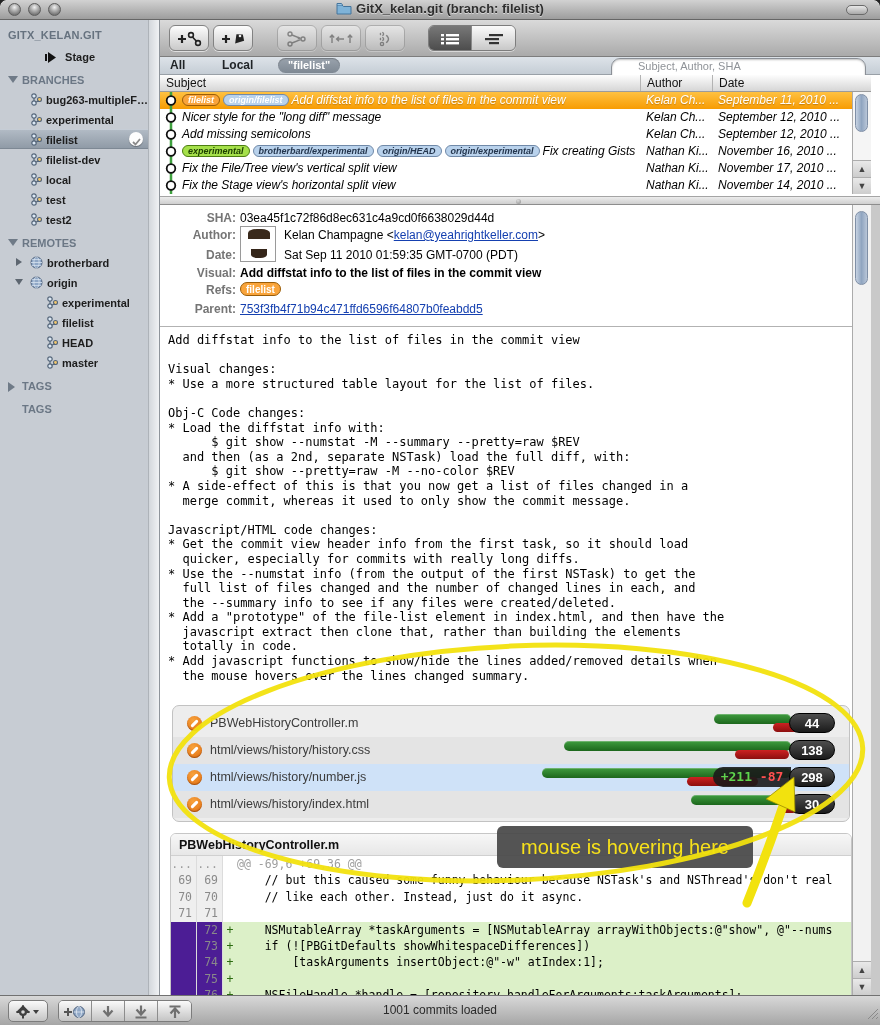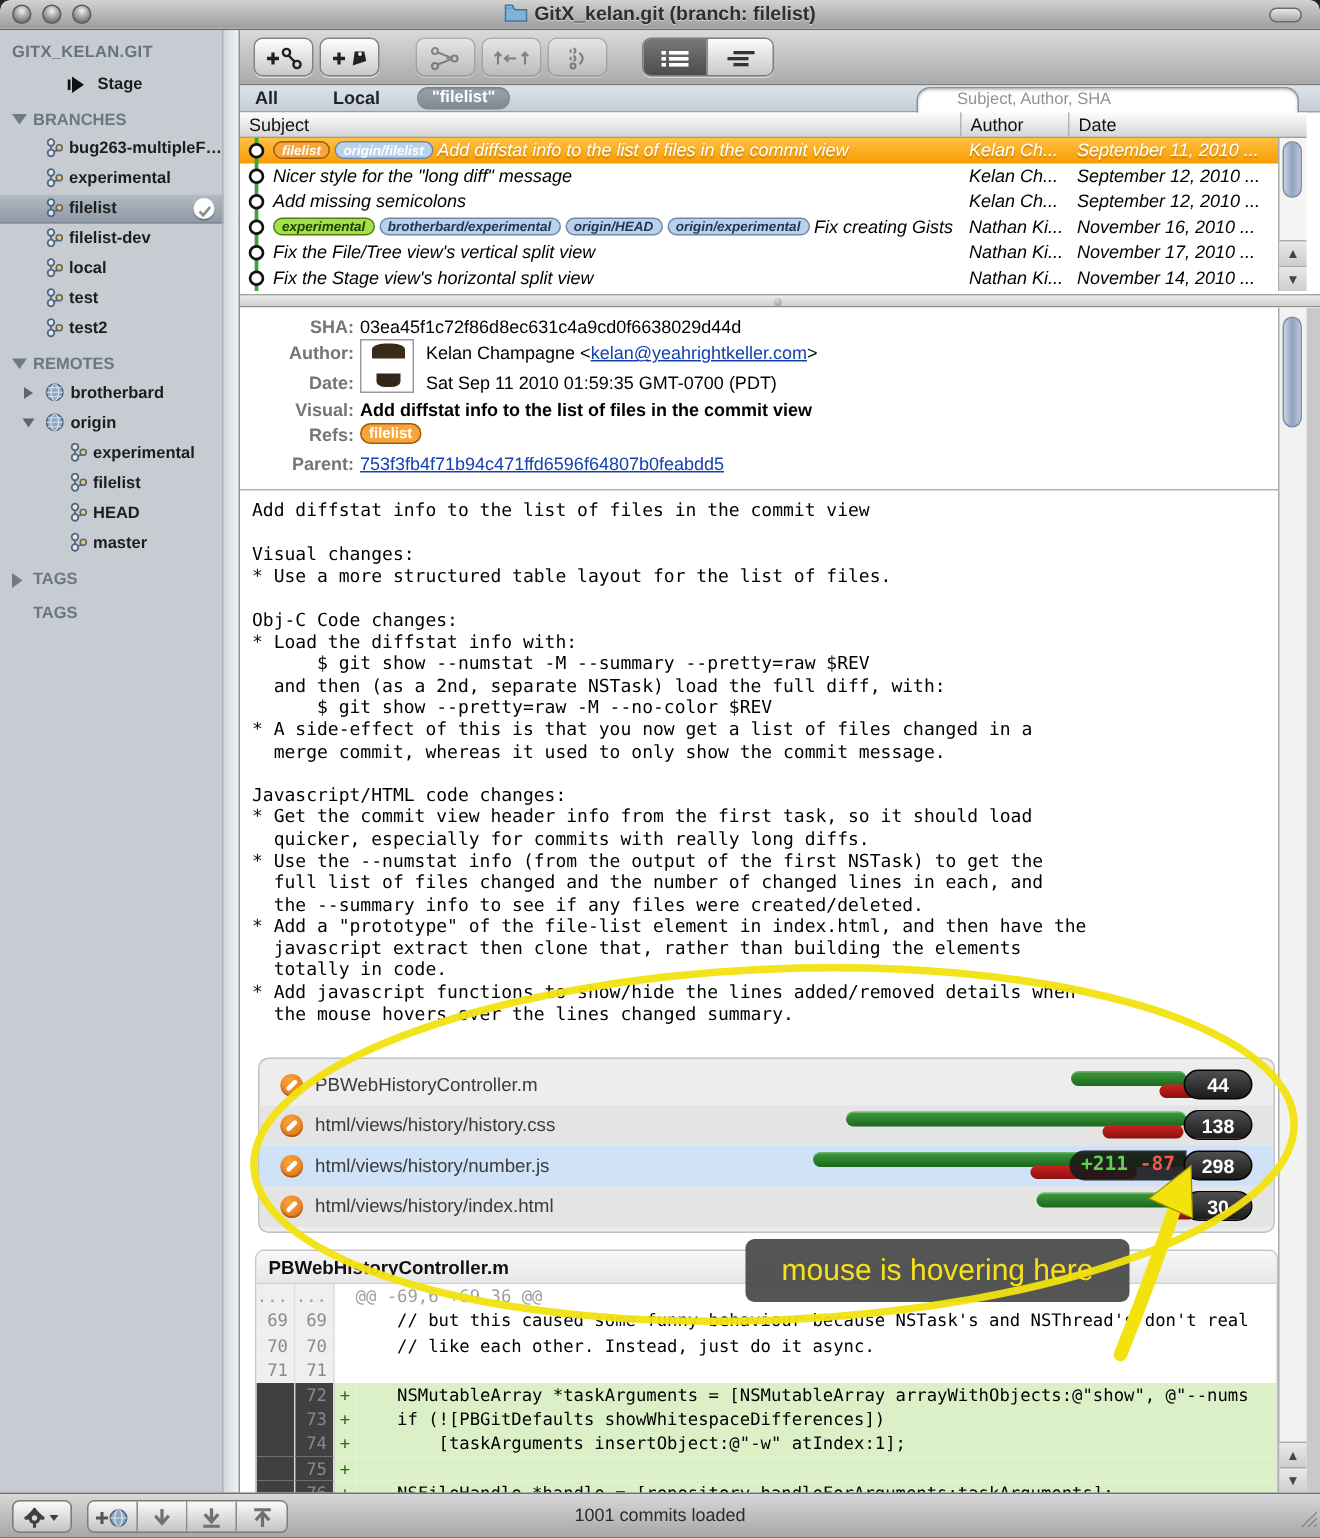--- a/index.html
+++ b/index.html
@@ -100,21 +100,21 @@
   .fhover { position:absolute; left:540px; top:3px; width:78px; height:20px; border-radius:10px 0 0 10px; background:rgba(25,25,25,.9); font-size:13px; font-weight:bold; text-align:center; line-height:19px; font-family:"DejaVu Sans Mono",monospace; }
   .fhover .plus { color:#5fd44d; } .fhover .minus { color:#ff5050; }
 
   
   .diffbox { position:absolute; left:10px; top:628px; width:682px; height:190px; border:1px solid #c6c6c6; border-radius:6px 6px 0 0; background:#fff; overflow:hidden; }
   .diffhead { height:22px; line-height:22px; padding-left:8px; font-size:12.5px; font-weight:bold; color:#111; background:linear-gradient(#f7f7f7,#e7e7e7); border-bottom:1px solid #d0d0d0; }
   .dline { display:flex; height:16.4px; font-family:"DejaVu Sans Mono",monospace; font-size:11.5px; line-height:16.4px; white-space:pre; }
   .dline .g { width:26px; flex:none; background:#efefef; border-right:1px solid #dcdcdc; color:#8a8a8a; text-align:right; padding-right:4px; }
   .dline .s { width:14px; flex:none; text-align:center; color:#2c6b10; }
   .dline .c { flex:1; overflow:hidden; color:#000; }
-  .dline.add .g { background:#404040; }
+  .dline.add .g { background:#4c1d95; }
   .dline.add .s, .dline.add .c { background:#dcf0c8; }
   .dline.hunk .c, .dline.hunk .g { color:#9e9e9e; }
 
   .dscroll { position:absolute; top:0; bottom:0; left:692px; width:19px; background:#f2f2f2; border-left:1px solid #ababab; }
   .rfill { position:absolute; top:0; bottom:0; left:711px; right:0; background:#c9c9c9; }
 
   
   .statusbar { position:absolute; left:0; right:0; bottom:0; height:30px; background:linear-gradient(#d8d8d8,#a6a6a6); border-top:1px solid #717171; }
   .sb-btn { position:absolute; top:4px; height:22px; border:1px solid #7c7c7c; background:linear-gradient(#fafafa,#c4c4c4); border-radius:5px; text-align:center; }
   .btngroup { position:absolute; left:58px; top:4px; display:flex; border:1px solid #7c7c7c; border-radius:5px; overflow:hidden; height:22px; }

